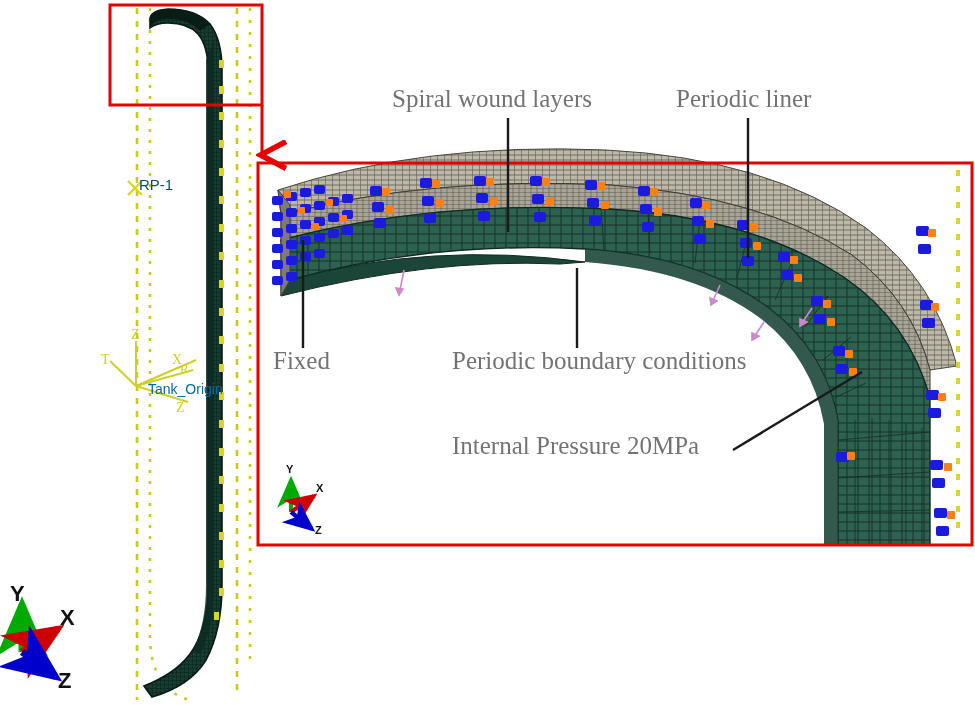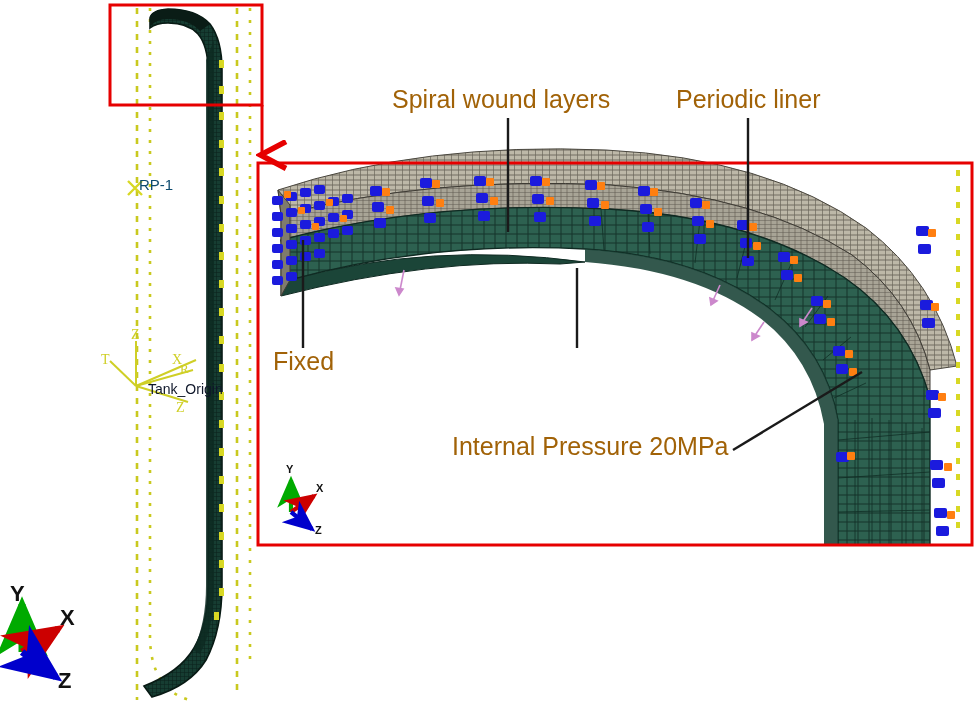--- a/index.html
+++ b/index.html
@@ -1,19 +1,19 @@
 <!DOCTYPE html>
 <html><head>
 <meta charset="utf-8">
 <style>
   html,body{margin:0;padding:0;background:#ffffff;}
   body{width:975px;height:705px;position:relative;overflow:hidden;
        font-family:"Liberation Serif", serif;}
   .fig{position:absolute;left:0;top:0;width:975px;height:705px;}
-  .lbl{position:absolute;color:#a16207;font-family:Liberation Sans, sans-serif;
+  .lbl{position:absolute;color:#737373;font-family:Liberation Serif, serif;
        white-space:nowrap;}
   .lbl-big{font-size:25px;}
   .triad-lbl{position:absolute;font-family:"Liberation Sans", sans-serif;
              color:#111;font-weight:600;}
   svg{display:block;}
   .nosel{user-select:none;}
 </style>
 </head>
 <body>
 
@@ -345,27 +345,28 @@
       <path d="M22 652 L56 677" stroke="#0000cc" marker-end="url(#arrB)"></path>
     </g>
   </svg>
 
   <div class="lbl lbl-big nosel" style="left:392px; top:85px;">Spiral wound layers</div>
 
   <div class="lbl lbl-big nosel" style="left:676px; top:85px;">Periodic liner</div>
 
   <div class="lbl lbl-big nosel" style="left:273px; top:347px;">Fixed</div>
 
+  <div class="lbl lbl-big nosel" style="left:452px; top:347px;">Periodic boundary conditions</div>
 
   <div class="lbl lbl-big nosel" style="left:452px; top:432px;">Internal Pressure 20MPa</div>
 
   <div class="lbl nosel" style="left:139px; top:176px; color:#0c4a6e; font-size:15px;
        font-family:'Liberation Sans', sans-serif;">RP-1</div>
 
-  <div class="lbl nosel" style="left:148px; top:381px; color:#0f172a; font-size:14px;
+  <div class="lbl nosel" style="left:148px; top:381px; color:#0369a1; font-size:14px;
        font-family:'Liberation Sans', sans-serif;">Tank_Origin</div>
 
   <div class="lbl nosel" style="left:131px; top:327px; color:#cfcf26; font-size:14px;
        font-family:'Liberation Serif', serif;">Z</div>
 
   <div class="lbl nosel" style="left:101px; top:352px; color:#cfcf26; font-size:14px;
        font-family:'Liberation Serif', serif;">T</div>
 
   <div class="lbl nosel" style="left:172px; top:352px; color:#cfcf26; font-size:14px;
        font-family:'Liberation Serif', serif;">X</div>

